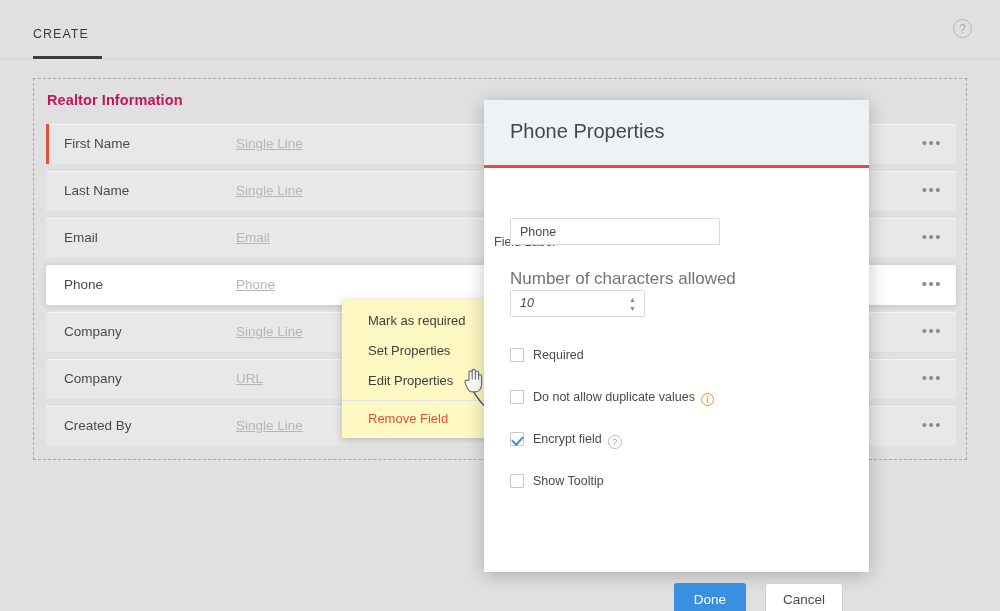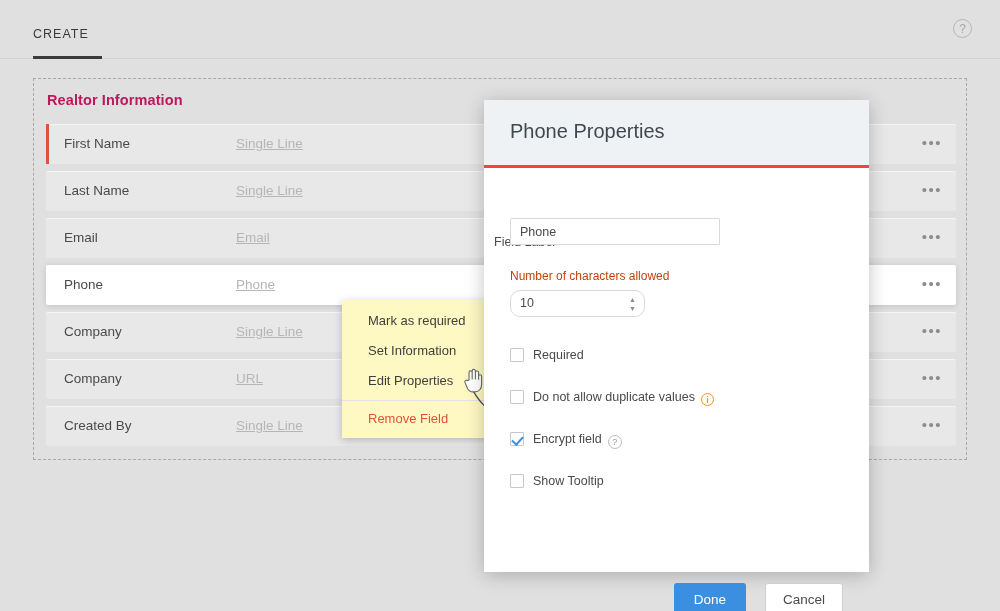--- a/index.html
+++ b/index.html
@@ -202,35 +202,36 @@
     font-size: 12.5px;
     color: #4b4b4b;
     padding: 0 9px;
     line-height: 25px;
     border-radius: 1px;
   }
 
   .charslabel {
     position: absolute;
     left: 26px; top: 101px;
-    font-size: 12px;
-    color: #c2410c;
+    font-size: 17px;
+    color: #737373;
   }
   .numinput {
     position: absolute;
     left: 26px; top: 122px;
     width: 135px; height: 27px;
     border: 1px solid #d8dade;
     background: #fff;
     box-sizing: border-box;
     font-size: 12.5px;
     color: #4b4b4b;
     padding: 0 9px;
     line-height: 25px;
-    border-radius: 10px;
+    border-radius: 1px;
+    font-style: italic;
   }
   .spinner {
     position: absolute;
     right: 7px; top: 4px;
     width: 9px; height: 18px;
     color: #8b8b8b;
     font-size: 7px;
     line-height: 9px;
     text-align: center;
   }
@@ -381,21 +382,21 @@
       <div class="dots">•••</div>
     </div>
     <div class="row">
       <div class="dots">•••</div>
     </div>
   </div>
 </div>
 
 <div class="ctxmenu">
   <div class="mi">Mark as required</div>
-  <div class="mi">Set Information</div>
+  <div class="mi">Set Properties</div>
   <div class="mi">Edit Properties</div>
   <div class="sep"></div>
   <div class="mi danger">Remove Field</div>
 </div>
 
 <svg class="arrow-svg" width="90" height="70">
   <path d="M14,14 C22,34 34,46 60,55" stroke="#4a4a4a" stroke-width="1.3" fill="none"></path>
   <path d="M62,56 L51,54 L56,46 Z" fill="#4a4a4a"></path>
 </svg>
 

